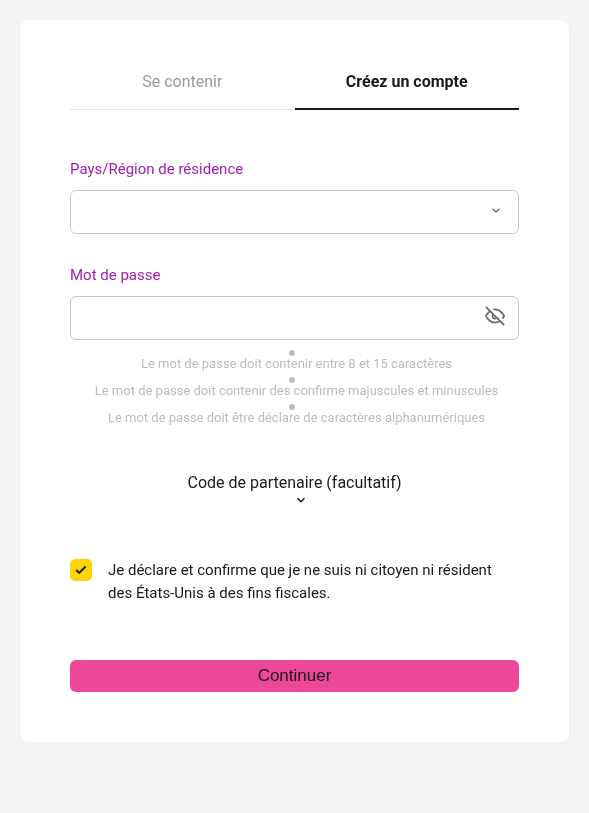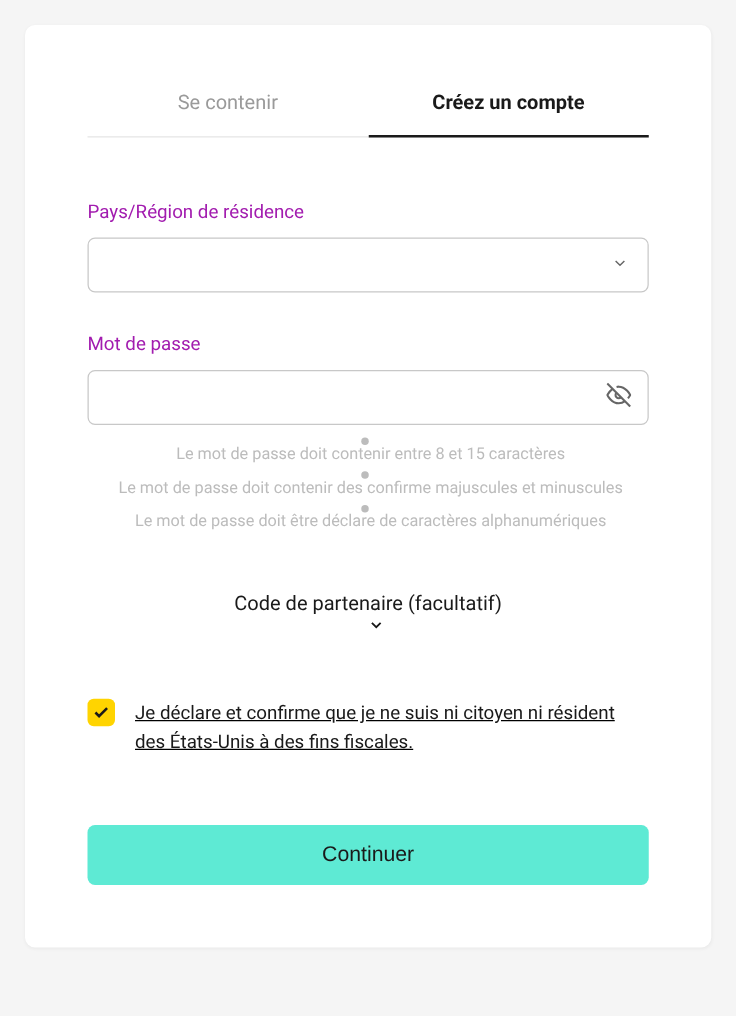--- a/index.html
+++ b/index.html
@@ -122,21 +122,20 @@
       cursor: pointer;
       flex-direction: column;
     }
     .partner-code .chevron {
       margin-left: 12px;
     }
     .checkbox-row {
       display: flex;
       align-items: flex-start;
       margin-bottom: 56px;
-      text-decoration: underline;
     }
     .checkbox {
       width: 22px;
       height: 22px;
       border-radius: 5px;
       background: #ffd400;
       flex-shrink: 0;
       margin-right: 16px;
       display: flex;
       align-items: center;
@@ -147,22 +146,22 @@
       width: 14px;
       height: 14px;
     }
     .checkbox-label {
       font-size: 15px;
       color: #1a1a1a;
       line-height: 1.5;
     }
     .submit-btn {
       width: 100%;
-      height: 48px;
-      background: #5eead4;
+      height: 32px;
+      background: #ec4899;
       border: none;
       border-radius: 6px;
       font-size: 17px;
       color: #1a1a1a;
       cursor: pointer;
       font-weight: 400;
     }
   </style>
 </head>
 <body>

